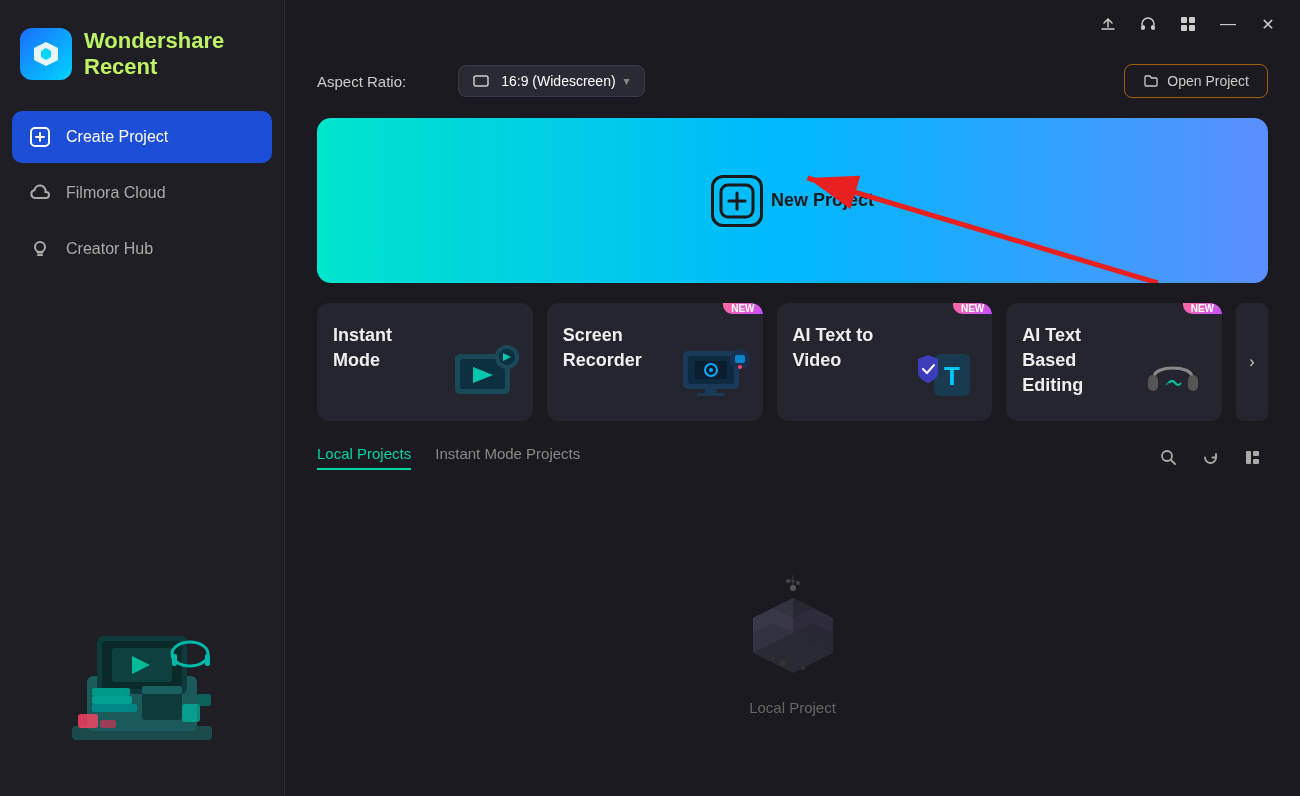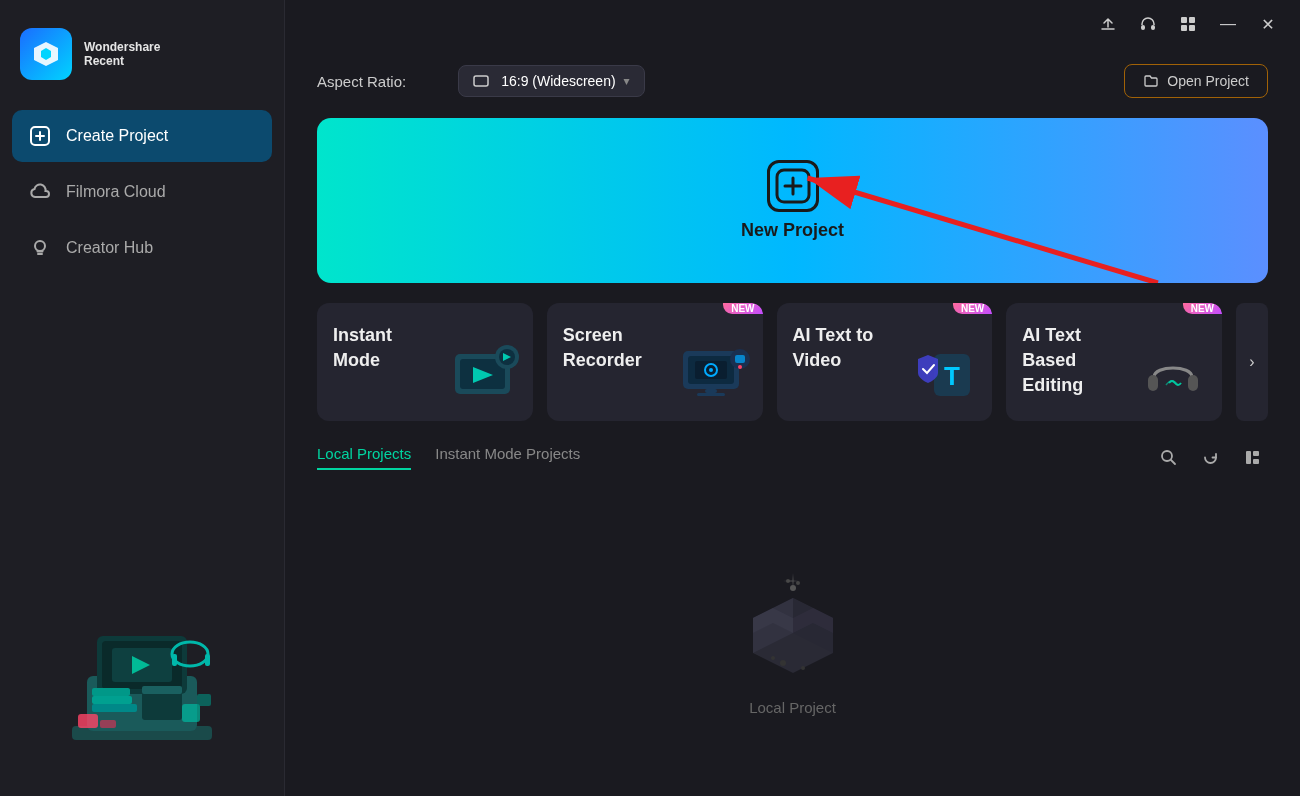--- a/index.html
+++ b/index.html
@@ -45,23 +45,23 @@
       width: 32px;
       height: 32px;
     }
 
     .logo-text {
       display: flex;
       flex-direction: column;
     }
 
     .logo-title {
-      font-size: 12px;
+      font-size: 22px;
       font-weight: 600;
-      color: #e5e5e5;
+      color: #bef264;
       line-height: 1.2;
     }
 
     .sidebar-nav {
       display: flex;
       flex-direction: column;
       gap: 4px;
       padding: 0 12px;
     }
 
@@ -72,21 +72,21 @@
       padding: 14px 16px;
       border-radius: 10px;
       cursor: pointer;
       font-size: 16px;
       font-weight: 500;
       color: #aaa;
       transition: background 0.2s;
     }
 
     .nav-item.active {
-      background: #0c4a6e;
+      background: #1d4ed8;
       color: #fff;
     }
 
     .nav-item .nav-icon {
       width: 24px;
       height: 24px;
       display: flex;
       align-items: center;
       justify-content: center;
       flex-shrink: 0;
@@ -190,21 +190,21 @@
     
     .new-project-banner {
       width: 100%;
       height: 165px;
       border-radius: 14px;
       background: linear-gradient(to right, #00e5cc, #00b8ff, #5b8fff);
       display: flex;
       align-items: center;
       justify-content: center;
       cursor: pointer;
-      flex-direction: column;
+      flex-direction: row;
       gap: 8px;
       position: relative;
       text-align: right;
     }
 
     .new-project-icon {
       width: 52px;
       height: 52px;
       border: 3px solid #1a1a1a;
       border-radius: 12px;

